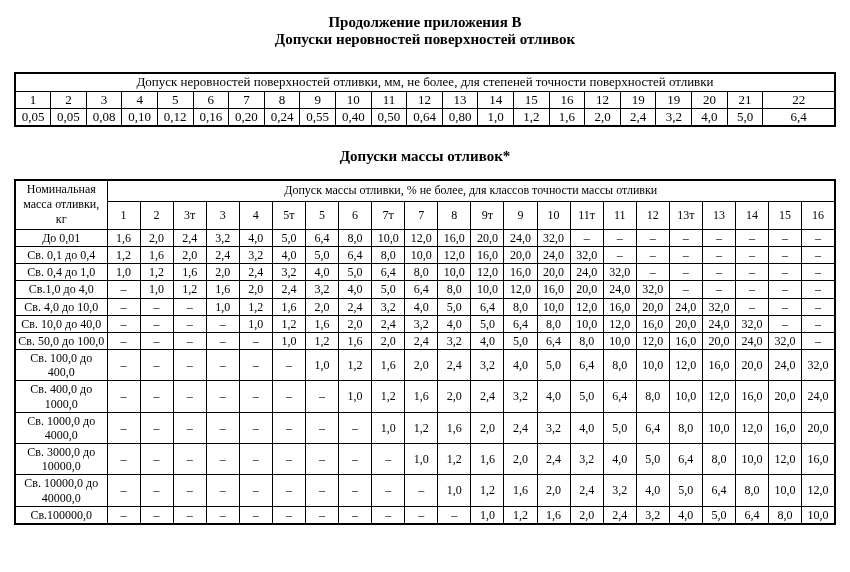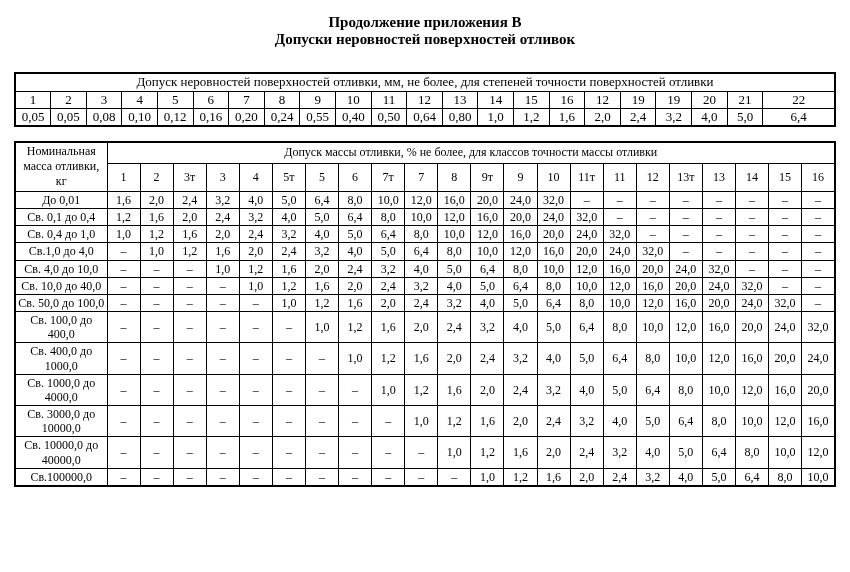--- a/index.html
+++ b/index.html
@@ -123,20 +123,21 @@
           <td>2,0</td>
           <td>2,4</td>
           <td>3,2</td>
           <td>4,0</td>
           <td>5,0</td>
           <td>6,4</td>
         </tr>
     </tbody>
   </table>
 
+  <div class="title title-mass">Допуски массы отливок*</div>
 
   <table class="mass-table">
       <colgroup>
         <col class="col-label">
         <col>
         <col>
         <col>
         <col>
         <col>
         <col>

